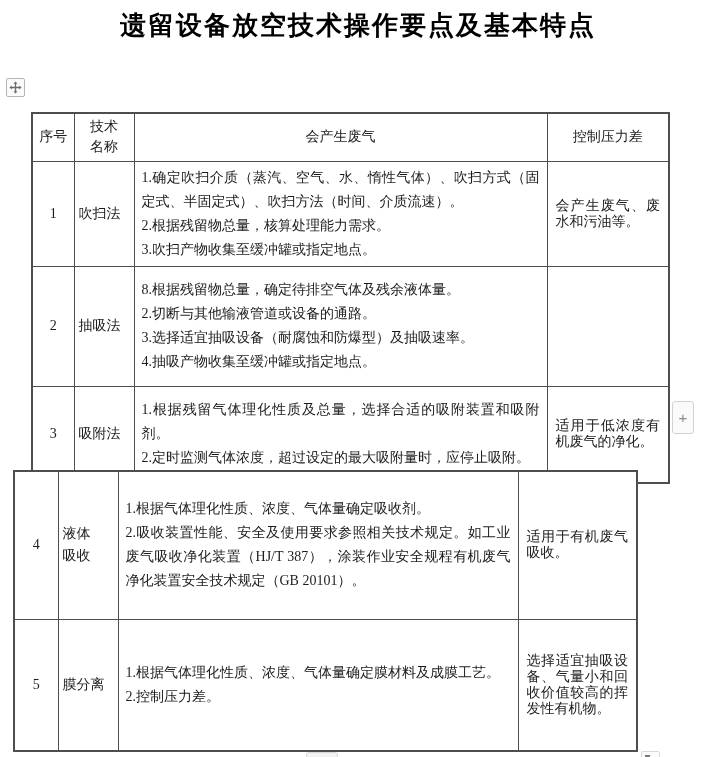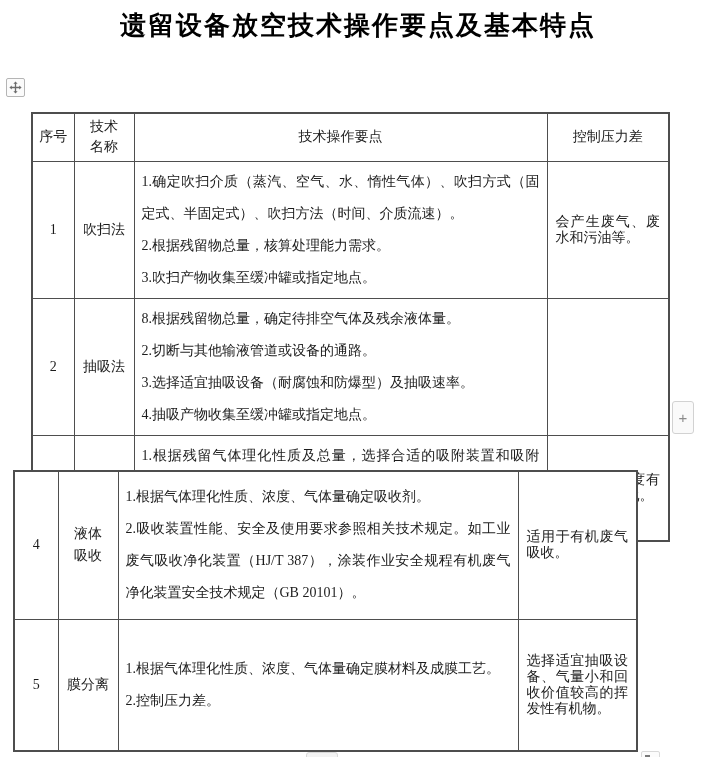--- a/index.html
+++ b/index.html
@@ -23,22 +23,22 @@
   table.t1{left:31px;top:112px;width:637px;border:2px solid #4e4e4e;}
   table.t2{left:13px;top:470px;width:623px;border:2px solid #4e4e4e;}
   td,th{
     border:1px solid #4e4e4e;
     font-size:14px;font-weight:normal;vertical-align:middle;
     padding:2px 4px;overflow:hidden;
   }
   th{text-align:center;}
   .pre{white-space:pre-line;}
   td.no{text-align:center;}
-  td.name{text-align:center;white-space:pre-line;line-height:22px;}
-  td.points{text-align:justify;white-space:pre-line;line-height:32px;padding:4px 7px;}
+  td.name{white-space:pre-line;line-height:22px;}
+  td.points{text-align:justify;white-space:pre-line;line-height:24px;padding:4px 7px;}
   td.features{text-align:justify;white-space:pre-line;line-height:16px;padding:4px 8px;}
   .hdr-name{line-height:20px;margin-top:16px;}
   
   .add-btn{
     position:absolute;left:672px;top:401px;width:22px;height:33px;
     border:1px solid #d2d2d2;border-radius:3px;background:#fafafa;
     display:flex;align-items:center;justify-content:center;
     color:#8a8a8a;font-size:15px;font-family:"Liberation Sans",sans-serif;
     cursor:pointer;box-sizing:border-box;
   }
@@ -71,21 +71,21 @@
       <col style="width:42px">
       <col style="width:60px">
       <col style="width:413px">
       <col style="width:122px">
     </colgroup>
   <tbody>
       <tr style="height:48px">
     <th>序号</th>
     <th class="pre hdr-name">技术
 名称</th>
-    <th>技术操作要点</th>
+    <th>会产生废气</th>
     <th>控制压力差</th>
   </tr>
   <tr style="height:99px">
     <td class="no">1</td>
     <td class="name">吹扫法</td>
     <td class="points">1.确定吹扫介质（蒸汽、空气、水、惰性气体）、吹扫方式（固定式、半固定式）、吹扫方法（时间、介质流速）。
 2.根据残留物总量，核算处理能力需求。
 3.吹扫产物收集至缓冲罐或指定地点。</td>
     <td class="features">会产生废气、废水和污油等。</td>
   </tr>

